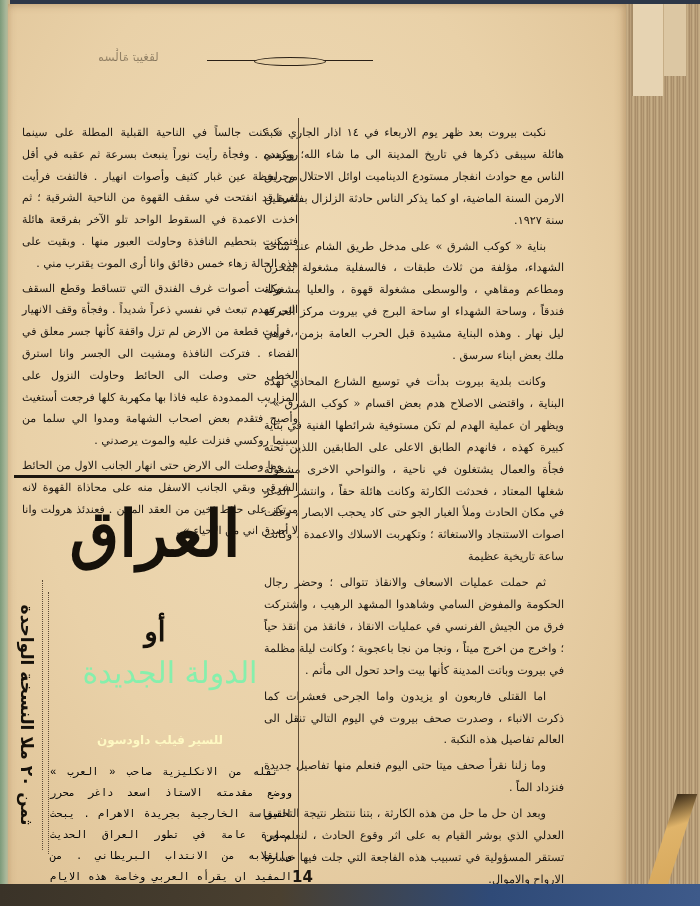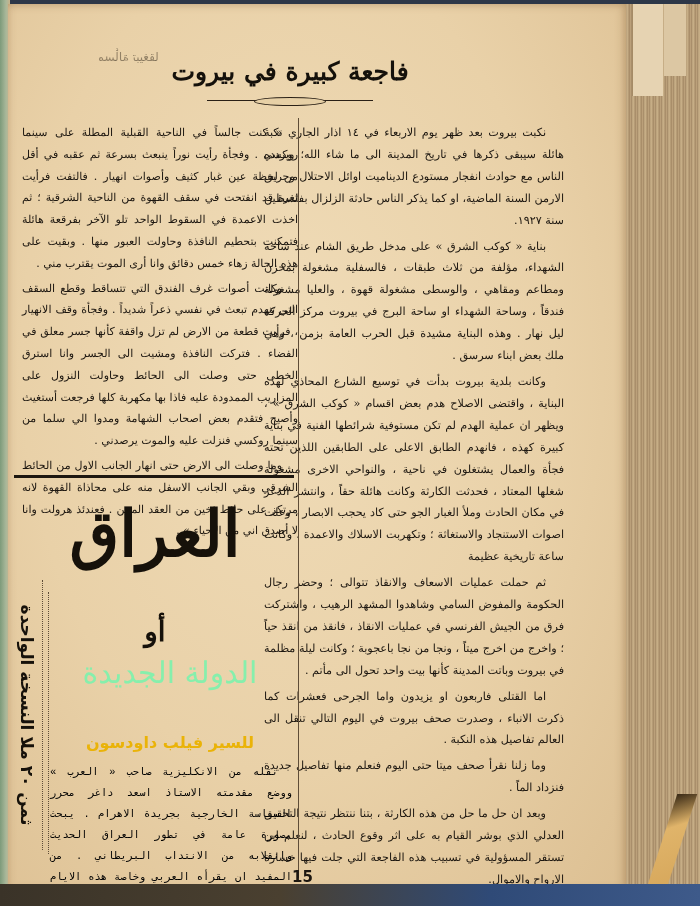--- a/index.html
+++ b/index.html
@@ -100,22 +100,22 @@
   }
   .ad-or {
     position:absolute; left:14px; top:615px; width:282px; text-align:center;
     font-family:"DejaVu Serif", serif; font-weight:bold; font-size:28px; color:#16110a;
   }
   .ad-subtitle {
     position:absolute; left:50px; top:648px; width:240px; text-align:center;
     font-family:"DejaVu Serif", serif; font-size:30px; color:#86efac; line-height:50px;
   }
   .ad-author {
-    position:absolute; left:50px; top:733px; width:240px; text-align:center;
-    font-family:"DejaVu Sans", sans-serif; font-weight:bold; font-size:16px; color:#eab308;
+    position:absolute; left:40px; top:733px; width:240px; text-align:center;
+    font-family:"DejaVu Sans", sans-serif; font-weight:bold; font-size:12px; color:#fef9c3;
   }
   .ad-body {
     position:absolute; left:50px; top:762px; width:242px;
     font-family:Liberation Mono, monospace; font-size:10.4px; line-height:21px; text-align:justify;
     direction:rtl;
   }
   .ad-body p { margin:0; text-indent:14px; }
 
   .side-price {
     position:absolute; left:12px; top:580px; width:30px; height:270px;
@@ -143,21 +143,20 @@
 </head>
 <body>
 
 <div class="book">
   <div class="left-edge"></div>
 
   <div class="page">
     <div class="bleed">مسألة تبيغقا</div>
 
     <div class="header">
-      <div class="header-title">فاجعة كبيرة في بيروت</div>
       <div class="header-rule">
           <span class="orn"></span>
         </div>
     </div>
 
     <div class="col-right">
       <p>نكبت بيروت بعد ظهر يوم الاربعاء في ١٤ اذار الجاري نكبة هائلة سيبقى ذكرها في تاريخ المدينة الى ما شاء الله؛ ويردده الناس مع حوادث انفجار مستودع الديناميت اوائل الاحتلال وحريق الارمن السنة الماضية، او كما يذكر الناس حادثة الزلزال بفلسطين سنة ١٩٢٧.</p>
       <p>بناية « كوكب الشرق » على مدخل طريق الشام عند ساحة الشهداء، مؤلفة من ثلاث طبقات ، فالسفلية مشغولة بمخزن ومطاعم ومقاهي ، والوسطى مشغولة قهوة ، والعليا مشغولة فندقاً ، وساحة الشهداء او ساحة البرج في بيروت مركز الحركة ليل نهار . وهذه البناية مشيدة قبل الحرب العامة بزمن ، وهي ملك بعض ابناء سرسق .</p>
       <p>وكانت بلدية بيروت بدأت في توسيع الشارع المحاذي لهذه البناية ، واقتضى الاصلاح هدم بعض اقسام « كوكب الشرق » ، ويظهر ان عملية الهدم لم تكن مستوفية شرائطها الفنية في بناية كبيرة كهذه ، فانهدم الطابق الاعلى على الطابقين اللذين تحته فجأة والعمال يشتغلون في ناحية ، والنواحي الاخرى مشغولة شغلها المعتاد ، فحدثت الكارثة وكانت هائلة حقاً ، وانتشر الذعر في مكان الحادث وملأ الغبار الجو حتى كاد يحجب الابصار ، وعلت اصوات الاستنجاد والاستغاثة ؛ وتكهربت الاسلاك والاعمدة ، وكانت ساعة تاريخية عظيمة</p>
       <p>ثم حملت عمليات الاسعاف والانقاذ تتوالى ؛ وحضر رجال الحكومة والمفوض السامي وشاهدوا المشهد الرهيب ، واشتركت فرق من الجيش الفرنسي في عمليات الانقاذ ، فانقذ من انقذ حياً ؛ واخرج من اخرج ميتاً ، ونجا من نجا باعجوبة ؛ وكانت ليلة مظلمة في بيروت وباتت المدينة كأنها بيت واحد تحول الى مأتم .</p>
@@ -182,21 +181,21 @@
   <div class="ad-box"></div>
   <div class="ad-subtitle" dir="rtl">الدولة الجديدة</div>
   <div class="ad-author" dir="rtl">للسير فيلب داودسون</div>
   <div class="ad-body">
     <p>نقله من الانكليزية صاحب « العرب » ووضع مقدمته الاستاذ اسعد داغر محرر السياسة الخارجية بجريدة الاهرام . يبحث بصورة عامة في تطور العراق الحديث وانقلابه من الانتداب البريطاني . من المفيد ان يقرأه العربي وخاصة هذه الايام . وفيه بسط واف لقضية التيارية او الاشوريين.</p>
   </div>
   <div class="side-price">
     <span>ثمن ٢٠ ملا النسخة الواحدة</span>
   </div>
 
-  <div class="page-number">15</div>
+  <div class="page-number">14</div>
 
   <div class="fore-edge">
     <div class="tab1"></div>
     <div class="tab2"></div>
     <div class="tear"></div>
   </div>
   <div class="bottom-cloth"></div>
 </div>
 
 </body></html>

